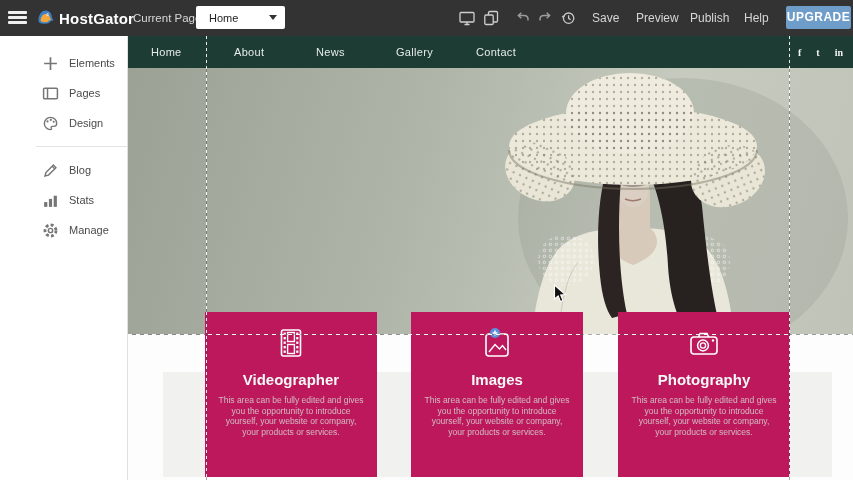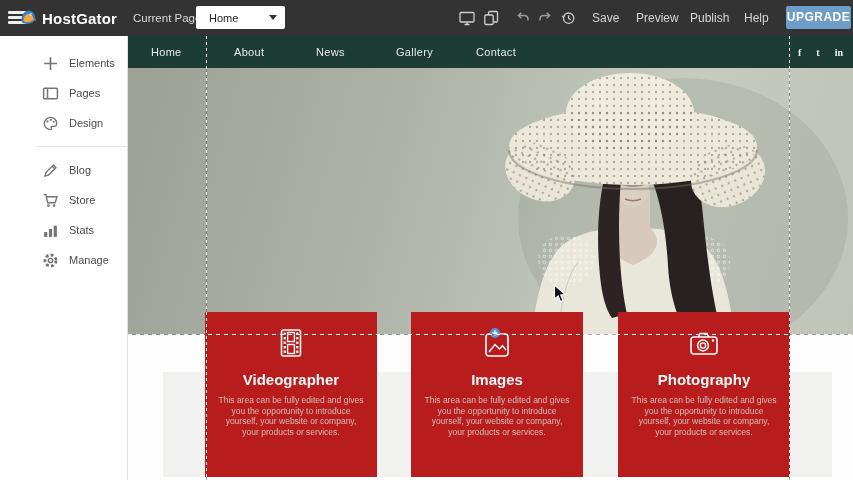--- a/index.html
+++ b/index.html
@@ -3,21 +3,21 @@
 <meta charset="utf-8">
 <style>
   html,body{margin:0;padding:0;background:#222;}
   .stage{position:relative;width:853px;height:480px;overflow:hidden;
          font-family:"Liberation Sans",sans-serif;background:#fff;
          -webkit-font-smoothing:antialiased;}
   
   .topbar{position:absolute;left:0;top:0;width:853px;height:36px;background:#333333;z-index:60;}
   .hamburger{position:absolute;left:8px;top:11px;width:19px;height:14px;cursor:pointer;}
   .hamburger span{display:block;height:2.6px;background:#f0f0f0;border-radius:1px;margin-bottom:2.6px;}
-  .logo{position:absolute;left:18px;top:6px;display:flex;align-items:center;gap:3px;}
+  .logo{position:absolute;left:35px;top:6px;display:flex;align-items:center;gap:3px;}
   .logo-text{font-size:15px;font-weight:700;color:#ffffff;letter-spacing:0.2px;}
   .curpage-label{position:absolute;left:133px;top:0;height:36px;line-height:36px;font-size:11.5px;color:#d8d8d8;}
   .page-dd{position:absolute;left:196px;top:6px;width:89px;height:23px;background:#ffffff;border-radius:2px;
            display:flex;align-items:center;cursor:pointer;}
   .page-dd-value{font-size:11px;color:#222;padding-left:13px;flex:1;}
   .dd-caret{width:0;height:0;border-left:4px solid transparent;border-right:4px solid transparent;
             border-top:5px solid #333;margin-right:8px;}
   .tb-icon{position:absolute;top:10px;width:16px;height:16px;cursor:pointer;}
   .tb-text{position:absolute;top:0;height:36px;line-height:36px;font-size:12px;color:#d6d6d6;cursor:pointer;}
   .upgrade-btn{position:absolute;left:786px;top:6px;width:65px;height:23px;background:#6f9dc9;border-radius:2px;
@@ -38,21 +38,21 @@
   .n0{left:23px}.n1{left:106px}.n2{left:188px}.n3{left:268px}.n4{left:348px}
   .nav-social{position:absolute;right:10px;top:0;height:32px;display:flex;gap:15px;align-items:center;z-index:31;}
   .soc{font-size:10px;font-weight:700;color:#f2f5f3;cursor:pointer;font-family:"Liberation Serif",serif;}
   .hero{position:absolute;left:0;top:32px;width:725px;height:267px;
         background:linear-gradient(105deg,#9ba295 0%,#aeb4a7 38%,#c6cabf 70%,#c0c4b8 100%);}
   .hero svg.model{position:absolute;left:0;top:0;}
   .hero-title{position:absolute;left:94px;top:53px;font-size:46px;line-height:55px;font-weight:700;
               color:#fcfcfa;letter-spacing:0.5px;cursor:text;}
   .section-lower{position:absolute;left:0;top:299px;width:725px;height:145px;background:#fdfdfd;}
   .lower-panel{position:absolute;left:35px;top:336px;width:669px;height:105px;background:#f1f2ef;}
-  .card{position:absolute;top:276px;width:172px;height:165px;background:#b91c1c;z-index:20;
+  .card{position:absolute;top:276px;width:172px;height:165px;background:#be185d;z-index:20;
         text-align:center;cursor:pointer;}
   .c0{left:77px}.c1{left:283px}.c2{left:490px}
   .card-icon{margin-top:15px;height:36px;}
   .card-title{margin-top:8px;font-size:15px;font-weight:600;color:#f4f8f6;cursor:text;}
   .card-desc{margin:7px 12px 0;font-size:8.5px;line-height:10.5px;color:rgba(213,228,221,0.78);cursor:text;}
   .v-guide{position:absolute;top:0;height:444px;width:1px;z-index:40;pointer-events:none;
            background-image:repeating-linear-gradient(to bottom,rgba(255,255,255,0.9) 0 3px,rgba(70,70,70,0.45) 3px 6px);}
   .g0{left:78px}.g1{left:661px}
   .h-guide{position:absolute;left:0;top:298px;width:725px;height:1px;z-index:40;pointer-events:none;
            background-image:repeating-linear-gradient(to right,rgba(255,255,255,0.95) 0 4px,rgba(90,90,90,0.4) 4px 8px);}
@@ -153,28 +153,20 @@
       </div>
     </div>
     <hr class="sb-divider">
     <div class="sb-group" style="padding-top:0">
       <div class="sb-item">
         <svg viewBox="0 0 16 16">
             <path d="M2.8 13.2l.9-3.3 7-7 2.4 2.4-7 7-3.3.9z" fill="none" stroke="#757575" stroke-width="1.3"></path>
             <path d="M9.6 4l2.4 2.4" stroke="#757575" stroke-width="1.3"></path>
           </svg>
         <span class="sb-label">Blog</span>
-      </div>
-      <div class="sb-item">
-        <svg viewBox="0 0 16 16">
-            <path d="M1.5 2.5h2.1l1.8 7.6h7l1.7-5.6H4.2" fill="none" stroke="#757575" stroke-width="1.3"></path>
-            <circle cx="6" cy="12.8" r="1.2" fill="#757575"></circle>
-            <circle cx="11.4" cy="12.8" r="1.2" fill="#757575"></circle>
-          </svg>
-        <span class="sb-label">Store</span>
       </div>
       <div class="sb-item">
         <svg viewBox="0 0 16 16">
             <rect x="2" y="9.5" width="3" height="4.5" fill="#757575"></rect>
             <rect x="6.5" y="6.5" width="3" height="7.5" fill="#757575"></rect>
             <rect x="11" y="3.5" width="3" height="10.5" fill="#757575"></rect>
           </svg>
         <span class="sb-label">Stats</span>
       </div>
       <div class="sb-item">

